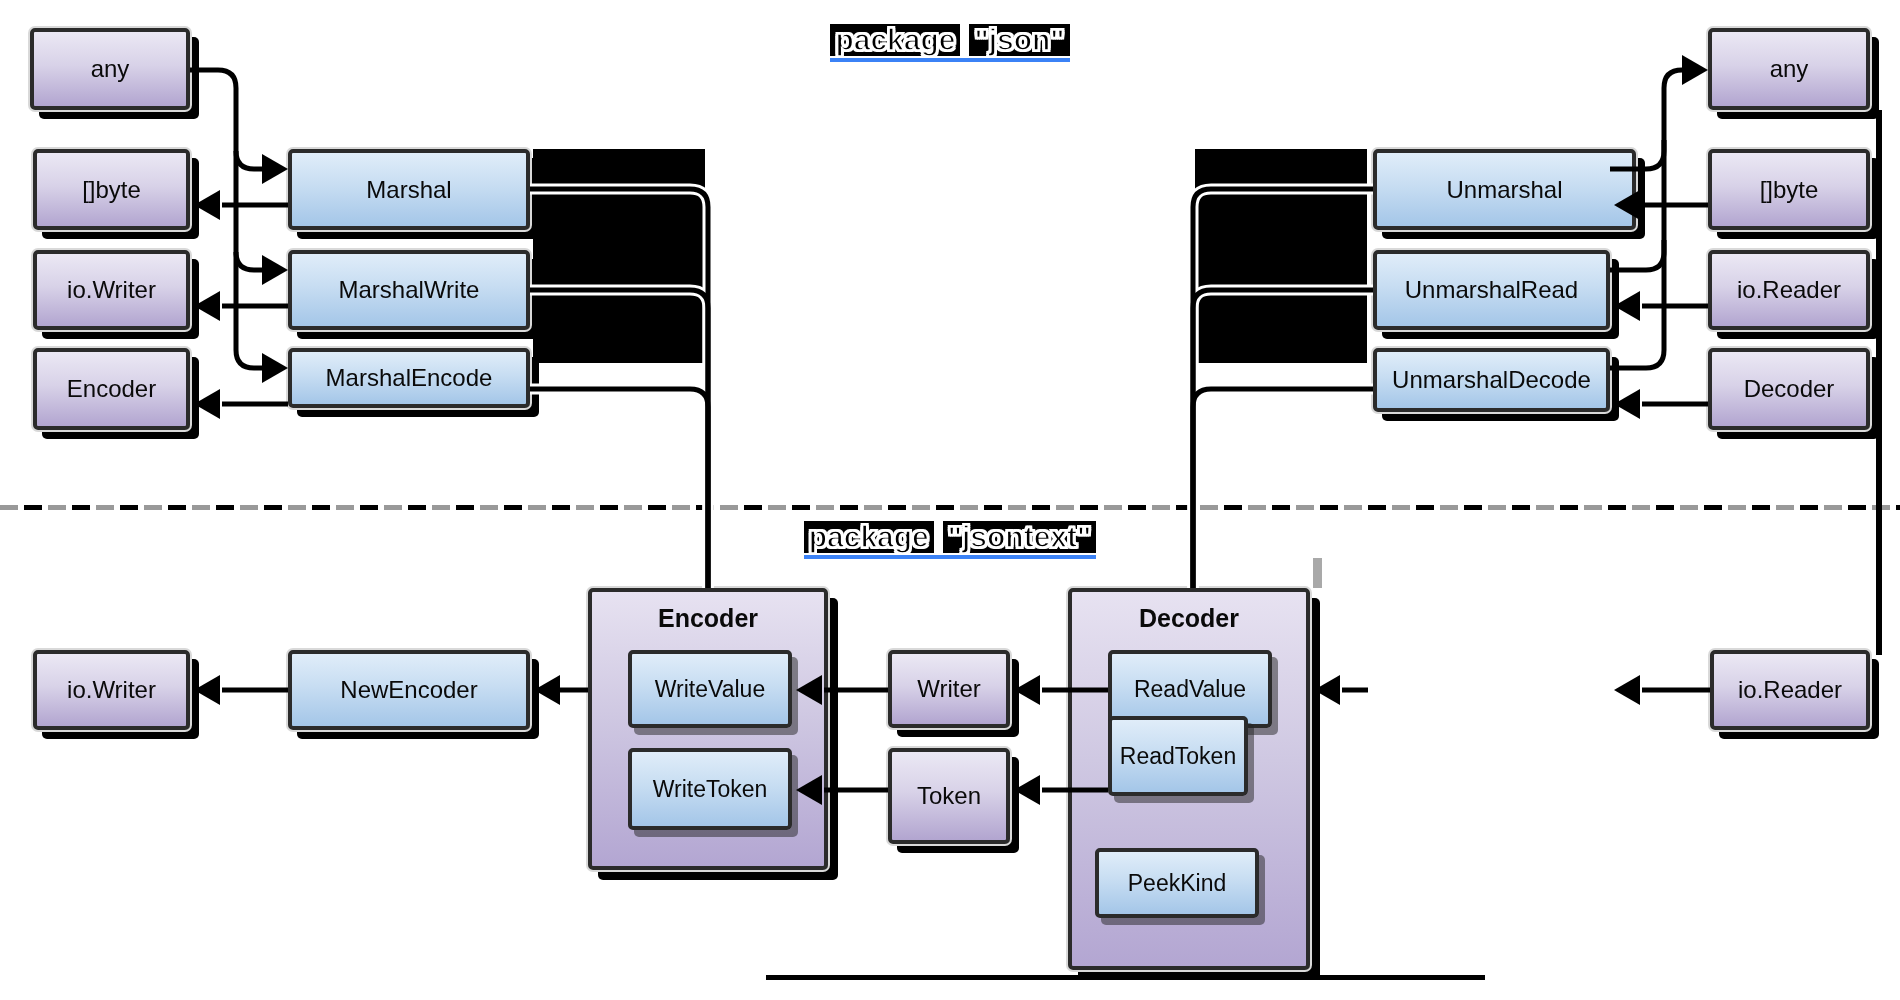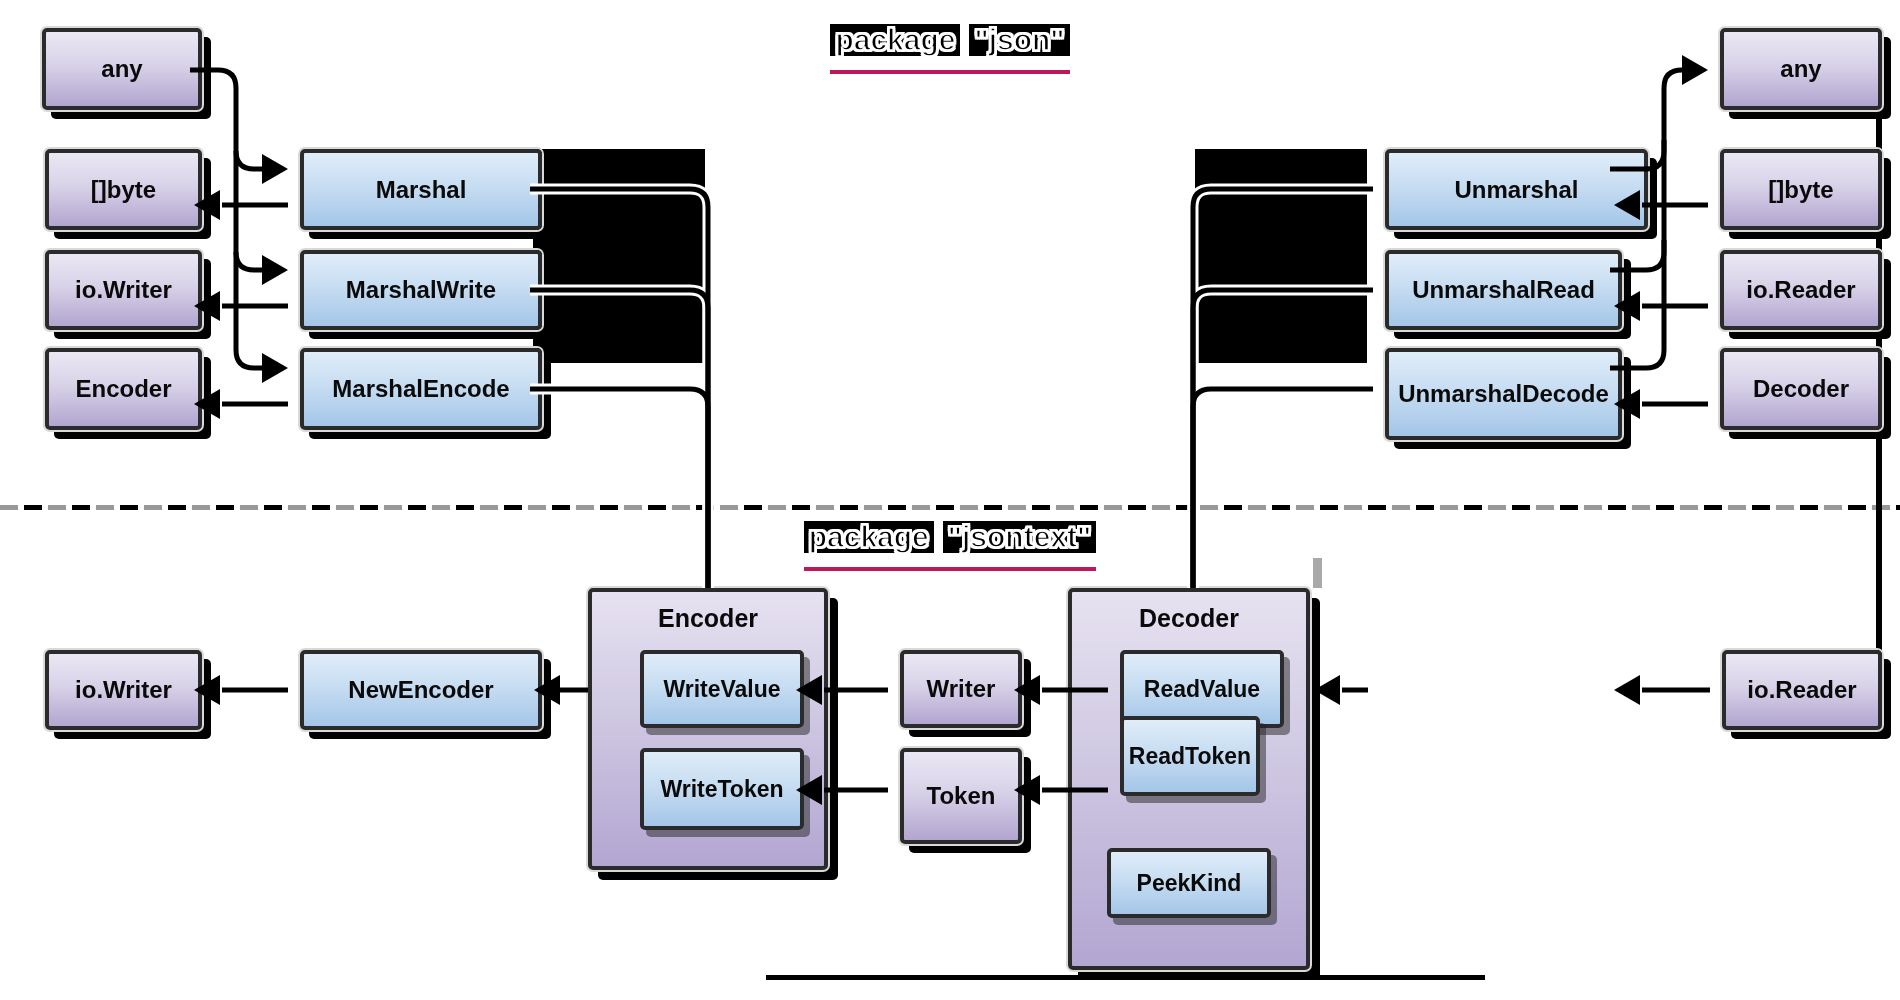--- a/index.html
+++ b/index.html
@@ -6,37 +6,37 @@
   #stage{position:relative;width:1900px;height:1000px;background:#ffffff;overflow:hidden;
          font-family:"Liberation Sans",sans-serif;}
 
   
   .divider{position:absolute;left:0;top:505px;width:1900px;height:5px;z-index:0;
     background:repeating-linear-gradient(90deg,#999 0 18px,#fff 18px 24px,#000 24px 42px,#fff 42px 48px);}
 
   
   .pkg-title{position:absolute;z-index:6;display:flex;justify-content:center;
              font-weight:bold;font-size:30px;color:#000;}
-  .pkg-underline{display:inline-flex;gap:9px;border-bottom:4px solid #be185d;padding-bottom:14px;}
+  .pkg-underline{display:inline-flex;gap:9px;border-bottom:4px solid #3b82f6;padding-bottom:2px;}
   .pkg-chunk{background:#000;padding:0 5px;line-height:32px;
     text-shadow:-2px -2px 0 #fff,2px -2px 0 #fff,-2px 2px 0 #fff,2px 2px 0 #fff,
                 -2px 0 0 #fff,2px 0 0 #fff,0 -2px 0 #fff,0 2px 0 #fff;
     -webkit-text-stroke:1.5px #fff;}
 
   
   .blackrect{position:absolute;background:#000;z-index:1;}
   .vline-right{position:absolute;background:#000;z-index:1;}
   .graybar{position:absolute;background:#a9a9a9;z-index:1;}
   .bottomline{position:absolute;background:#000;z-index:1;}
 
   
   .box{position:absolute;box-sizing:border-box;border:4px solid #2b2b2b;border-radius:5px;
        display:flex;align-items:center;justify-content:center;
-       font-weight:bold;font-size:24px;color:#0a0a0a;z-index:3;
-       box-shadow:0 0 0 2px #d9d9d9,9px 9px 0 0 #000;margin-left:12px;}
+       font-weight:normal;font-size:24px;color:#0a0a0a;z-index:3;
+       box-shadow:0 0 0 2px #d9d9d9,9px 9px 0 0 #000;}
   .purple{background:linear-gradient(to bottom,#ebe8f4 0%,#d8d2e8 45%,#b2a5d0 100%);}
   .blue{background:linear-gradient(to bottom,#e0edf9 0%,#c7ddf2 45%,#a4c6e8 100%);}
   .container-box{position:absolute;box-sizing:border-box;border:4px solid #2b2b2b;border-radius:5px;
        background:linear-gradient(to bottom,#e7e2f1 0%,#cfc8e2 45%,#b3a6d2 100%);
        z-index:2;box-shadow:0 0 0 2px #d9d9d9,10px 10px 0 0 #000;}
   .container-label{position:absolute;top:12px;left:0;width:100%;text-align:center;
        font-weight:bold;font-size:25px;color:#0a0a0a;}
   .inner{z-index:3;box-shadow:6px 7px 0 0 rgba(35,35,35,0.5);font-size:23px;}
 
   
@@ -70,25 +70,25 @@
   <div class="graybar" style="left:1313px;top:558px;width:9px;height:30px"></div>
 
   <div class="bottomline" style="left:766px;top:975px;width:719px;height:5px"></div>
 
   <div class="box purple" style="left:30px;top:28px;width:160px;height:82px">any</div>
   <div class="box purple" style="left:33px;top:149px;width:157px;height:81px">[]byte</div>
   <div class="box purple" style="left:33px;top:250px;width:157px;height:80px">io.Writer</div>
   <div class="box purple" style="left:33px;top:348px;width:157px;height:82px">Encoder</div>
   <div class="box blue" style="left:288px;top:149px;width:242px;height:81px">Marshal</div>
   <div class="box blue" style="left:288px;top:250px;width:242px;height:80px">MarshalWrite</div>
-  <div class="box blue" style="left:288px;top:348px;width:242px;height:82px">MarshalEncode</div>
+  <div class="box blue" style="left:288px;top:348px;width:242px;height:60px">MarshalEncode</div>
 
   <div class="box blue" style="left:1373px;top:149px;width:263px;height:81px">Unmarshal</div>
   <div class="box blue" style="left:1373px;top:250px;width:237px;height:80px">UnmarshalRead</div>
-  <div class="box blue" style="left:1373px;top:348px;width:237px;height:92px">UnmarshalDecode</div>
+  <div class="box blue" style="left:1373px;top:348px;width:237px;height:64px">UnmarshalDecode</div>
   <div class="box purple" style="left:1708px;top:28px;width:162px;height:82px">any</div>
   <div class="box purple" style="left:1708px;top:149px;width:162px;height:81px">[]byte</div>
   <div class="box purple" style="left:1708px;top:250px;width:162px;height:80px">io.Reader</div>
   <div class="box purple" style="left:1708px;top:348px;width:162px;height:82px">Decoder</div>
 
   <div class="box purple" style="left:33px;top:650px;width:157px;height:80px">io.Writer</div>
   <div class="box blue" style="left:288px;top:650px;width:242px;height:80px">NewEncoder</div>
 
   <div class="container-box" style="left:588px;top:588px;width:240px;height:282px">
     <div class="container-label">Encoder</div>

